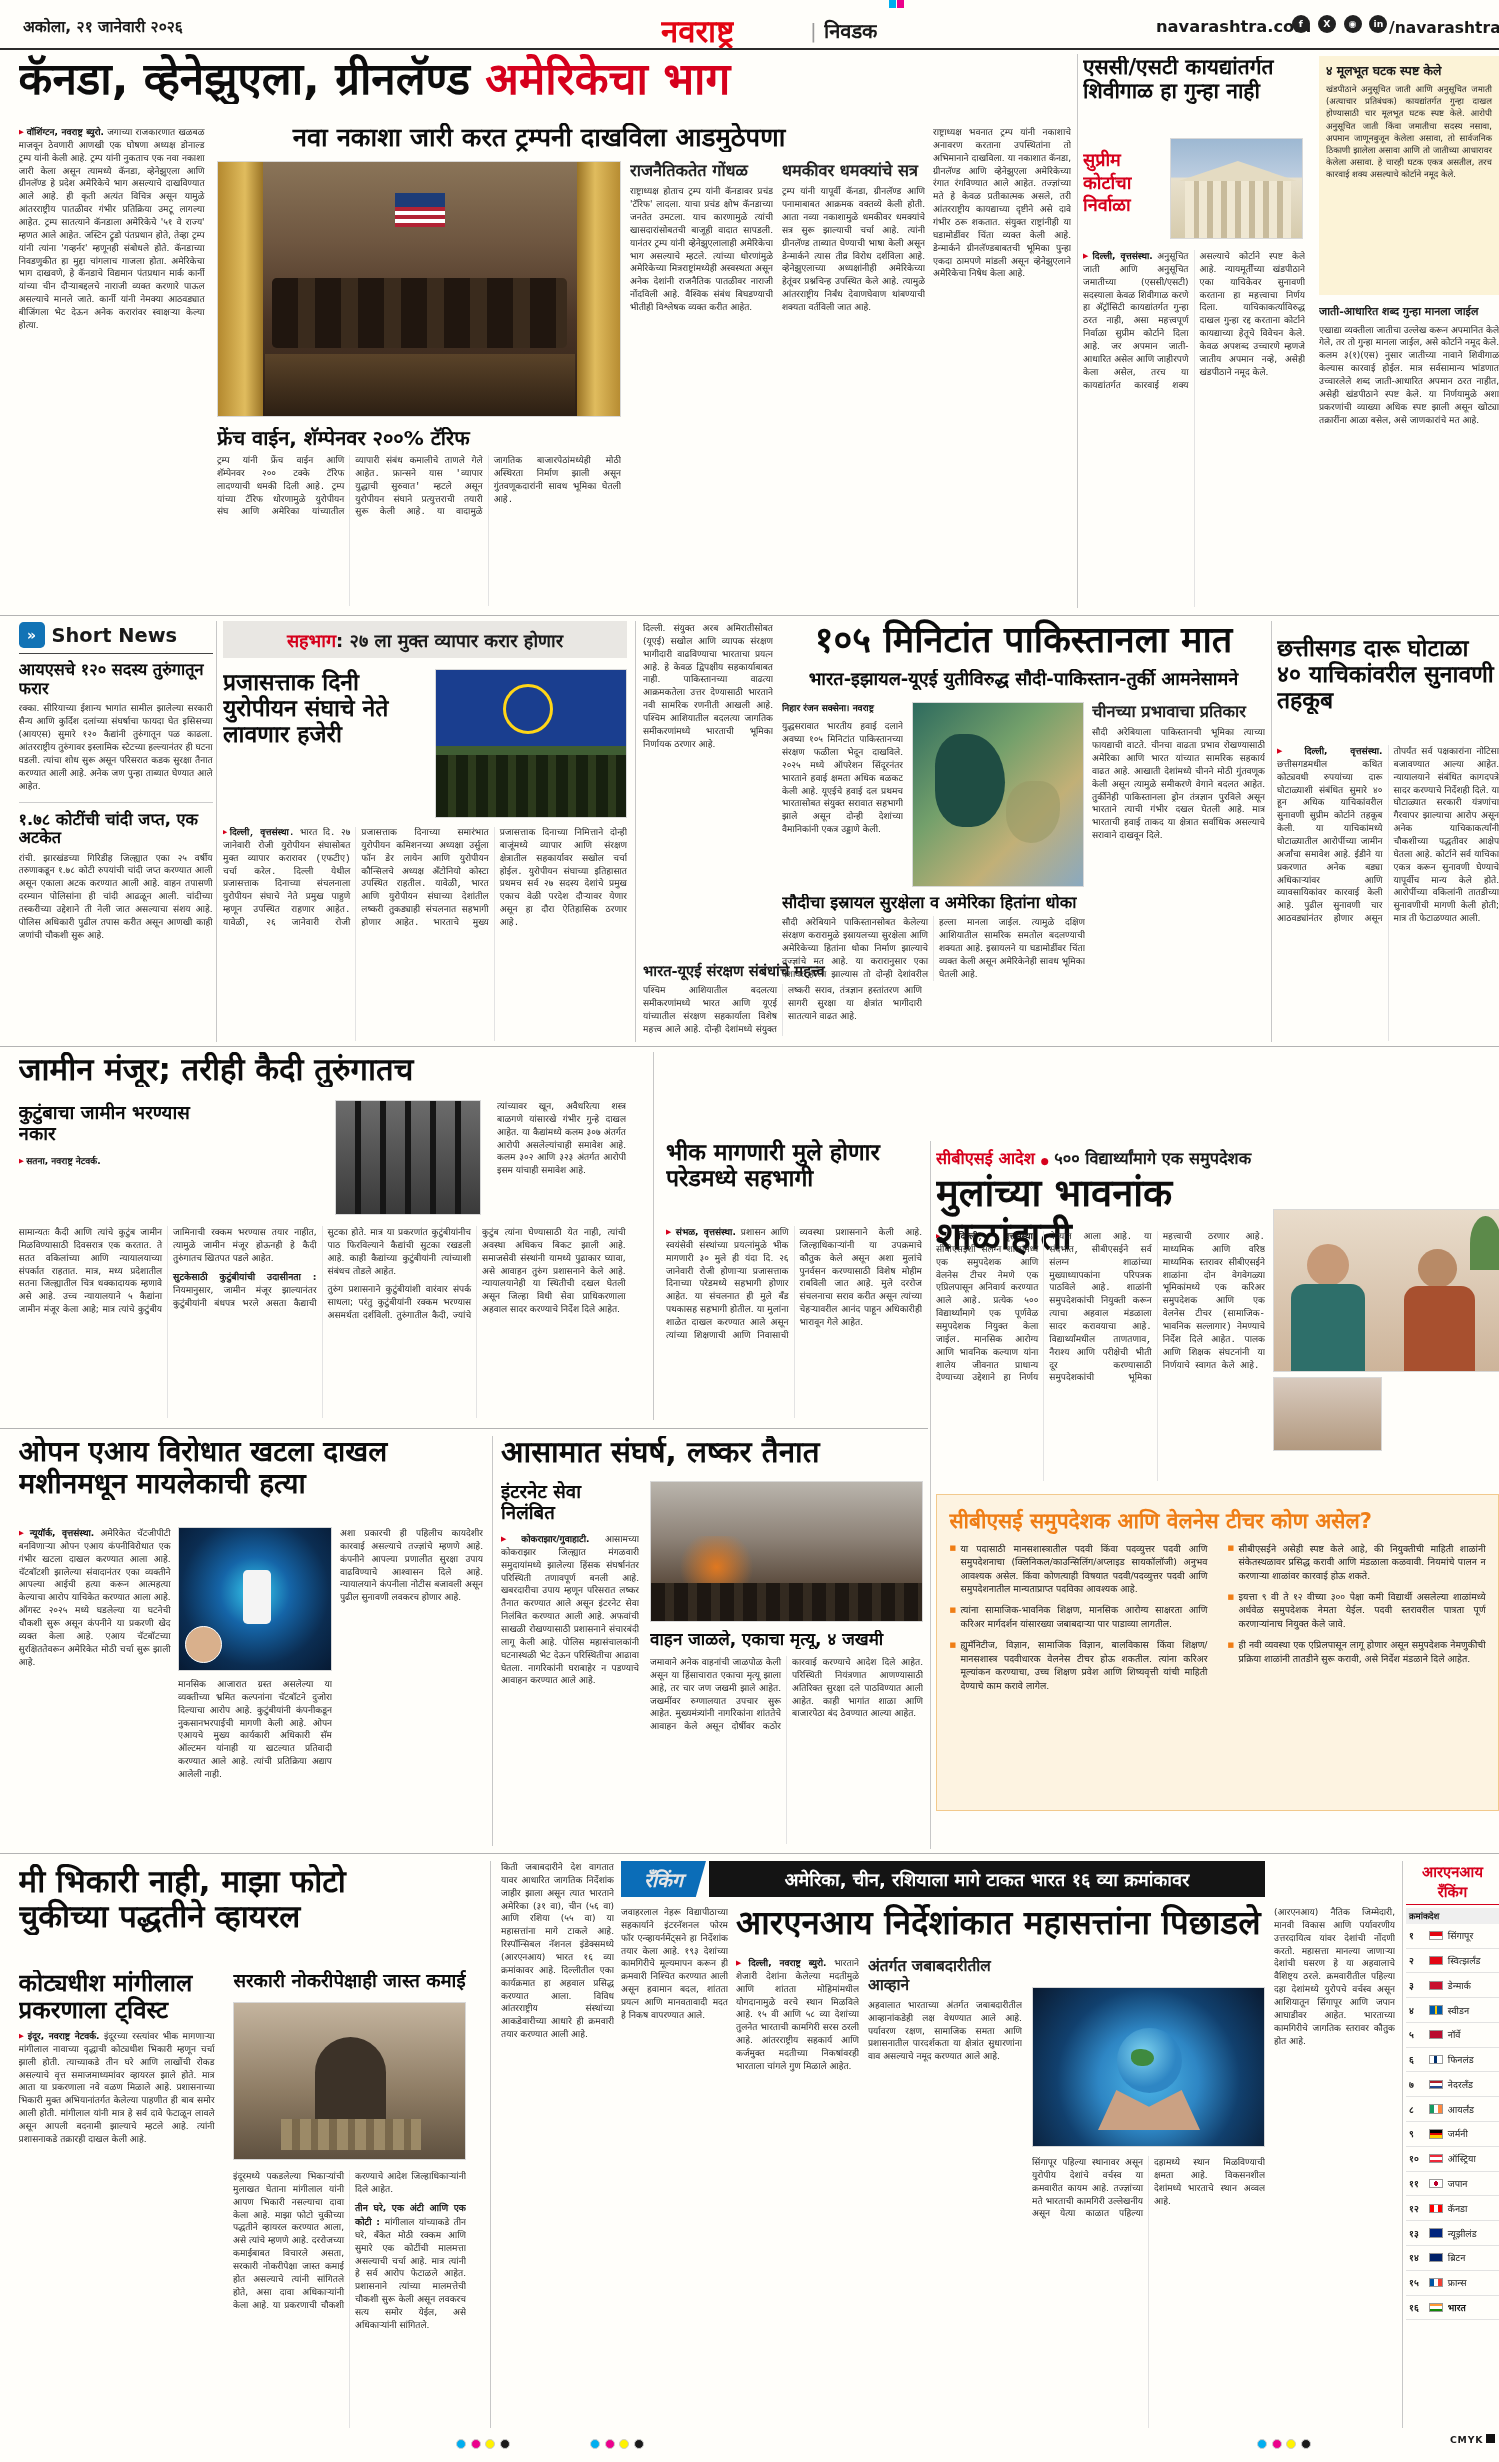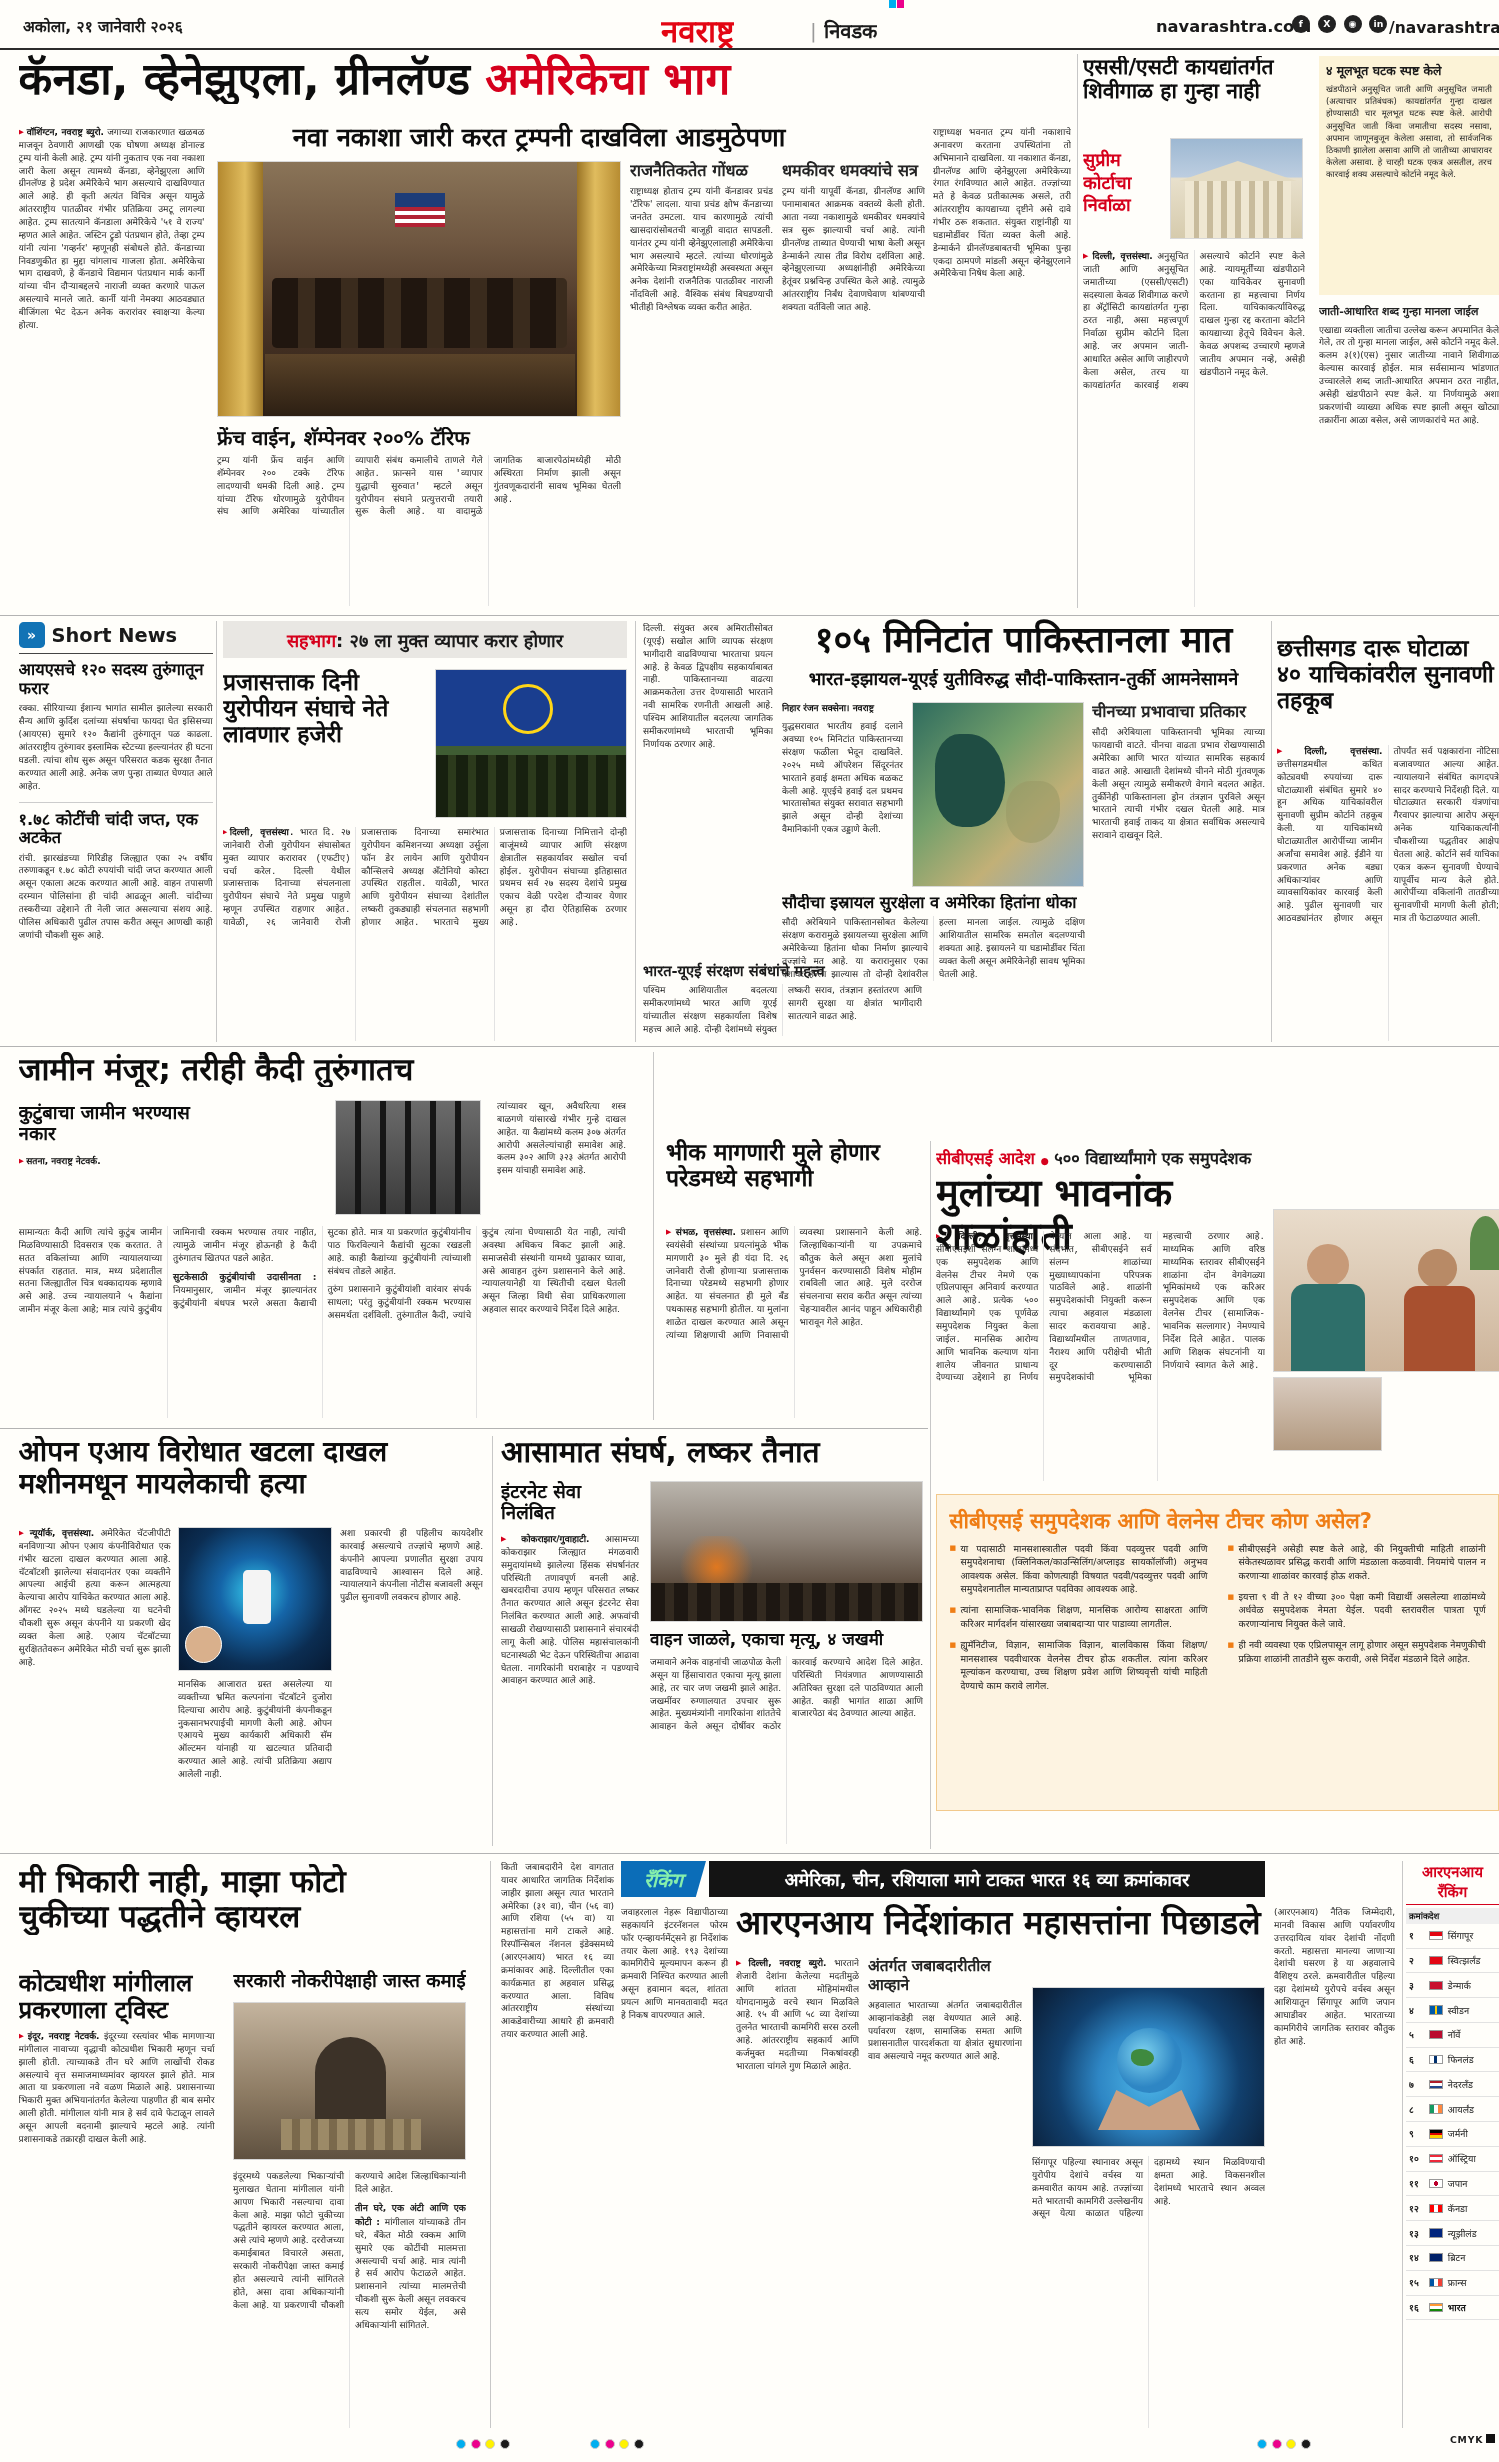--- a/index.html
+++ b/index.html
@@ -18,21 +18,21 @@
   .c3{column-count:3;column-gap:11px;column-rule:0.8px solid #e3e3e3;font-family:Liberation Mono, monospace;}
   .c4{column-count:4;column-gap:11px;column-rule:0.8px solid #e3e3e3;}
   .colhead{font-weight:700;text-align:left;font-size:16.3px;line-height:1.2;margin:0 0 4.7px;}
   .vline{position:absolute;width:0.8px;background:#c7c7c7;}
   .hline{position:absolute;height:0.8px;background:#b3b3b3;left:0;width:1499px;}
   .photo{position:absolute;overflow:hidden;border:0.8px solid #d8d8d8;}
   .inbold{font-weight:700;font-size:9.3px;display:inline;}
   .topbar{position:absolute;left:0;top:9.3px;width:1499px;height:36px;}
   .strip{background:#e9e7e3;display:flex;align-items:center;justify-content:center;
          font-weight:700;font-size:18px;}
-  .badge{background:#0b6db8;color:#86efac;font-weight:700;font-style:italic;font-size:19.4px;
+  .badge{background:#0b6db8;color:#e5e5e5;font-weight:700;font-style:italic;font-size:19.4px;
          display:flex;align-items:center;justify-content:center;
          clip-path:polygon(0 0,100% 0,88% 100%,0 100%);}
   .blackbar{background:#141414;color:#fff;font-weight:700;font-size:18px;
             display:flex;align-items:center;justify-content:center;}
   .kicker{font-weight:700;font-size:16.3px;}
   .obox{background:#fdf3e1;border:0.8px solid #f2c98c;padding:11px 12.4px;}
   .obox h3{color:#ef7d15;font-size:21px;margin:0 0 7.8px;font-weight:700;}
   .obox ul{margin:0;padding:0;list-style:none;column-count:2;column-gap:20px;}
   .obox li{font-size:9.3px;line-height:1.45;text-align:justify;margin:0 0 7.8px;
            padding-left:11px;position:relative;break-inside:avoid;}

